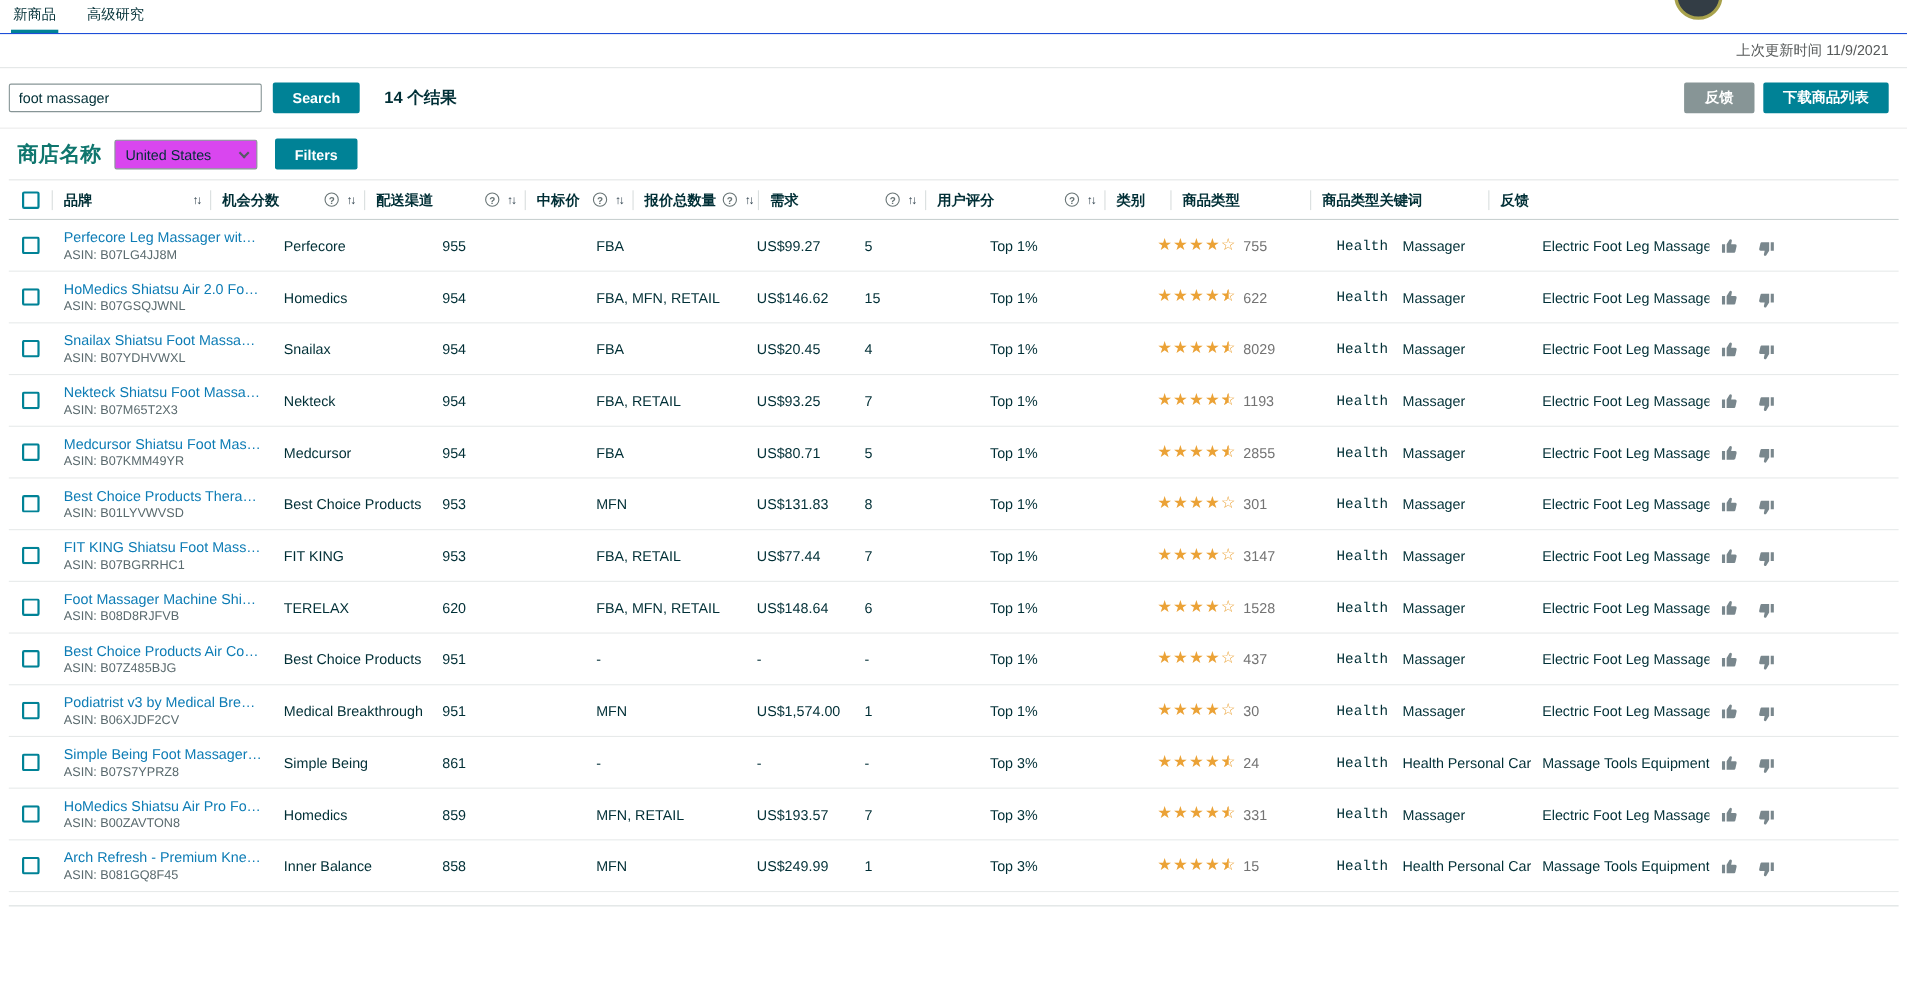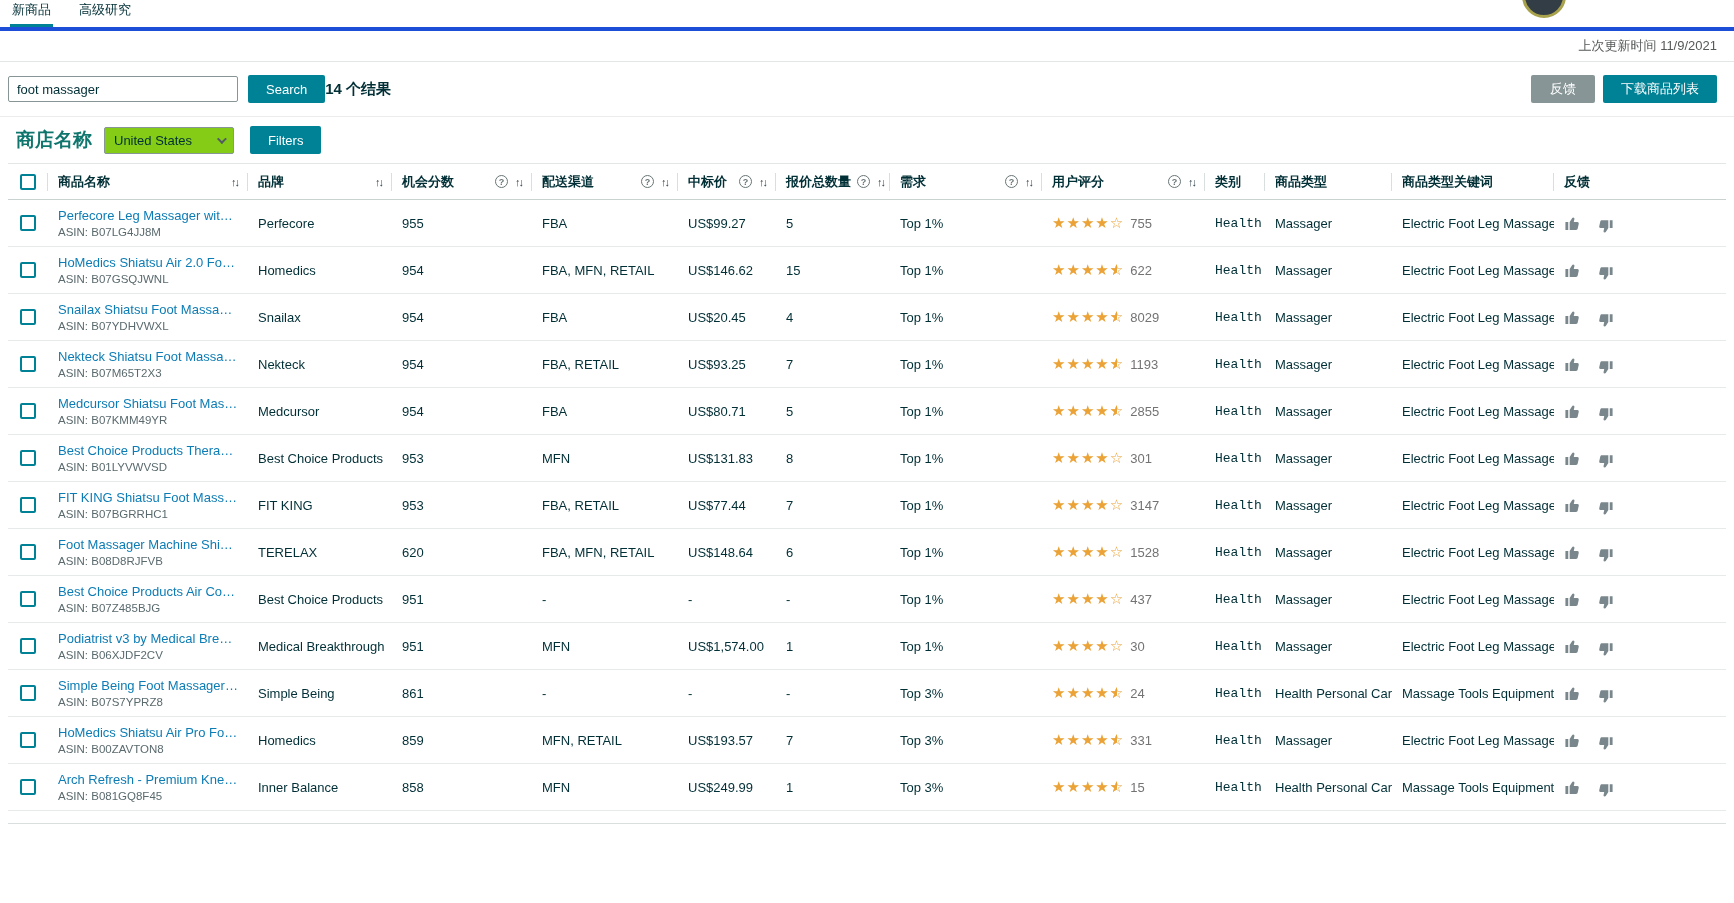--- a/index.html
+++ b/index.html
@@ -1,47 +1,47 @@
 <!DOCTYPE html>
 <html><head>
 <meta charset="utf-8">
 <style>
   * { margin:0; padding:0; box-sizing:border-box; }
   html,body { width:1734px; height:903px; background:#fff; overflow:hidden;
     font-family:"Liberation Sans", sans-serif; color:#002f36; position:relative; }
 
   
-  .tab-bar { height:31px; border-bottom:4px solid #1d4ed8; display:flex; align-items:flex-end; padding-left:10px; gap:24px; }
+  .tab-bar { height:31px; border-bottom:1px solid #1d4ed8; display:flex; align-items:flex-end; padding-left:10px; gap:24px; }
   .tab { font-size:13px; color:#002f36; padding:7px 2px 8px; cursor:pointer; }
   .tab.active { padding-bottom:5px; border-bottom:3px solid #008296; }
 
   .widget-circle { position:absolute; top:-26px; left:1522px; width:44px; height:44px; border-radius:50%;
     background:#333d45; border:3px solid #a8a24c; z-index:5; }
 
   
   .updated-row { height:31px; border-bottom:1px solid #e3e6e6; display:flex; align-items:center;
     justify-content:flex-end; padding-right:17px; font-size:13px; color:#565959; }
 
   
   .search-row { height:55px; display:flex; align-items:center; padding:0 17px 0 8px; border-bottom:1px solid #ececec; }
   .search-input { width:230px; height:26px; border:1px solid #879596; border-radius:2px; padding:12px 8px;
     font-size:13px; color:#002f36; font-family:"Liberation Sans", sans-serif; }
   .btn { border:none; cursor:pointer; font-size:13px; height:28px; padding:0 18px; border-radius:2px;
-    font-family:"Liberation Sans", sans-serif; }
+    font-family:"Liberation Sans", sans-serif;font-weight:bold; }
   .btn.teal { background:#008296; color:#fff; }
   .btn.gray { background:#879596; color:#fff; }
   .search-row .btn.teal.search-btn { margin-left:10px; }
-  .results { font-size:15px; font-weight:700; color:#002f36; }
+  .results { margin-left:22px; font-size:15px; font-weight:700; color:#002f36; }
   .spacer { flex:1; }
   .search-row .btn.gray { margin-right:8px; min-width:64px; }
 
   
   .filter-row { height:46px; display:flex; align-items:center; padding:0 16px; gap:12px; }
   .store-label { font-size:19px; font-weight:700; color:#0f766e; }
-  .select { width:130px; height:27px; background:#84cc16; border:1px solid #879596; border-radius:2px;
+  .select { width:130px; height:27px; background:#d946ef; border:1px solid #879596; border-radius:2px;
     display:flex; align-items:center; justify-content:space-between; padding:0 9px; font-size:13px; cursor:pointer; }
   .chev { width:7px; height:7px; border-right:2px solid #545b64; border-bottom:2px solid #545b64;
     transform:rotate(45deg) translateY(-2px); }
   .filter-row .btn.teal { margin-left:4px; }
 
   
   .table { margin:0 8px; border-top:1px solid #e3e6e6; }
   .thead { display:flex; align-items:center; height:36px; border-bottom:1px solid #c9d1d1; }
   .th { display:flex; align-items:center; font-size:13px; font-weight:700; padding:0 10px; height:100%; position:relative; }
   .th:not(.col-fb)::after { content:""; position:absolute; right:0; top:50%; transform:translateY(-50%);
@@ -121,26 +121,20 @@
     <span class="chev"></span>
   </div>
   <button class="btn teal">Filters</button>
 </div>
 
 <div class="table">
   <div class="thead">
     <div class="th col-check">
         <span class="checkbox"></span>
       </div>
-    <div class="th col-name">
-      <span class="lbl">商品名称</span>
-      <span class="icons">
-          <span class="sort"></span>
-        </span>
-    </div>
     <div class="th col-brand">
       <span class="lbl">品牌</span>
       <span class="icons">
           <span class="sort"></span>
         </span>
     </div>
     <div class="th col-score">
       <span class="lbl">机会分数</span>
       <span class="icons">
           <span class="help"></span>

